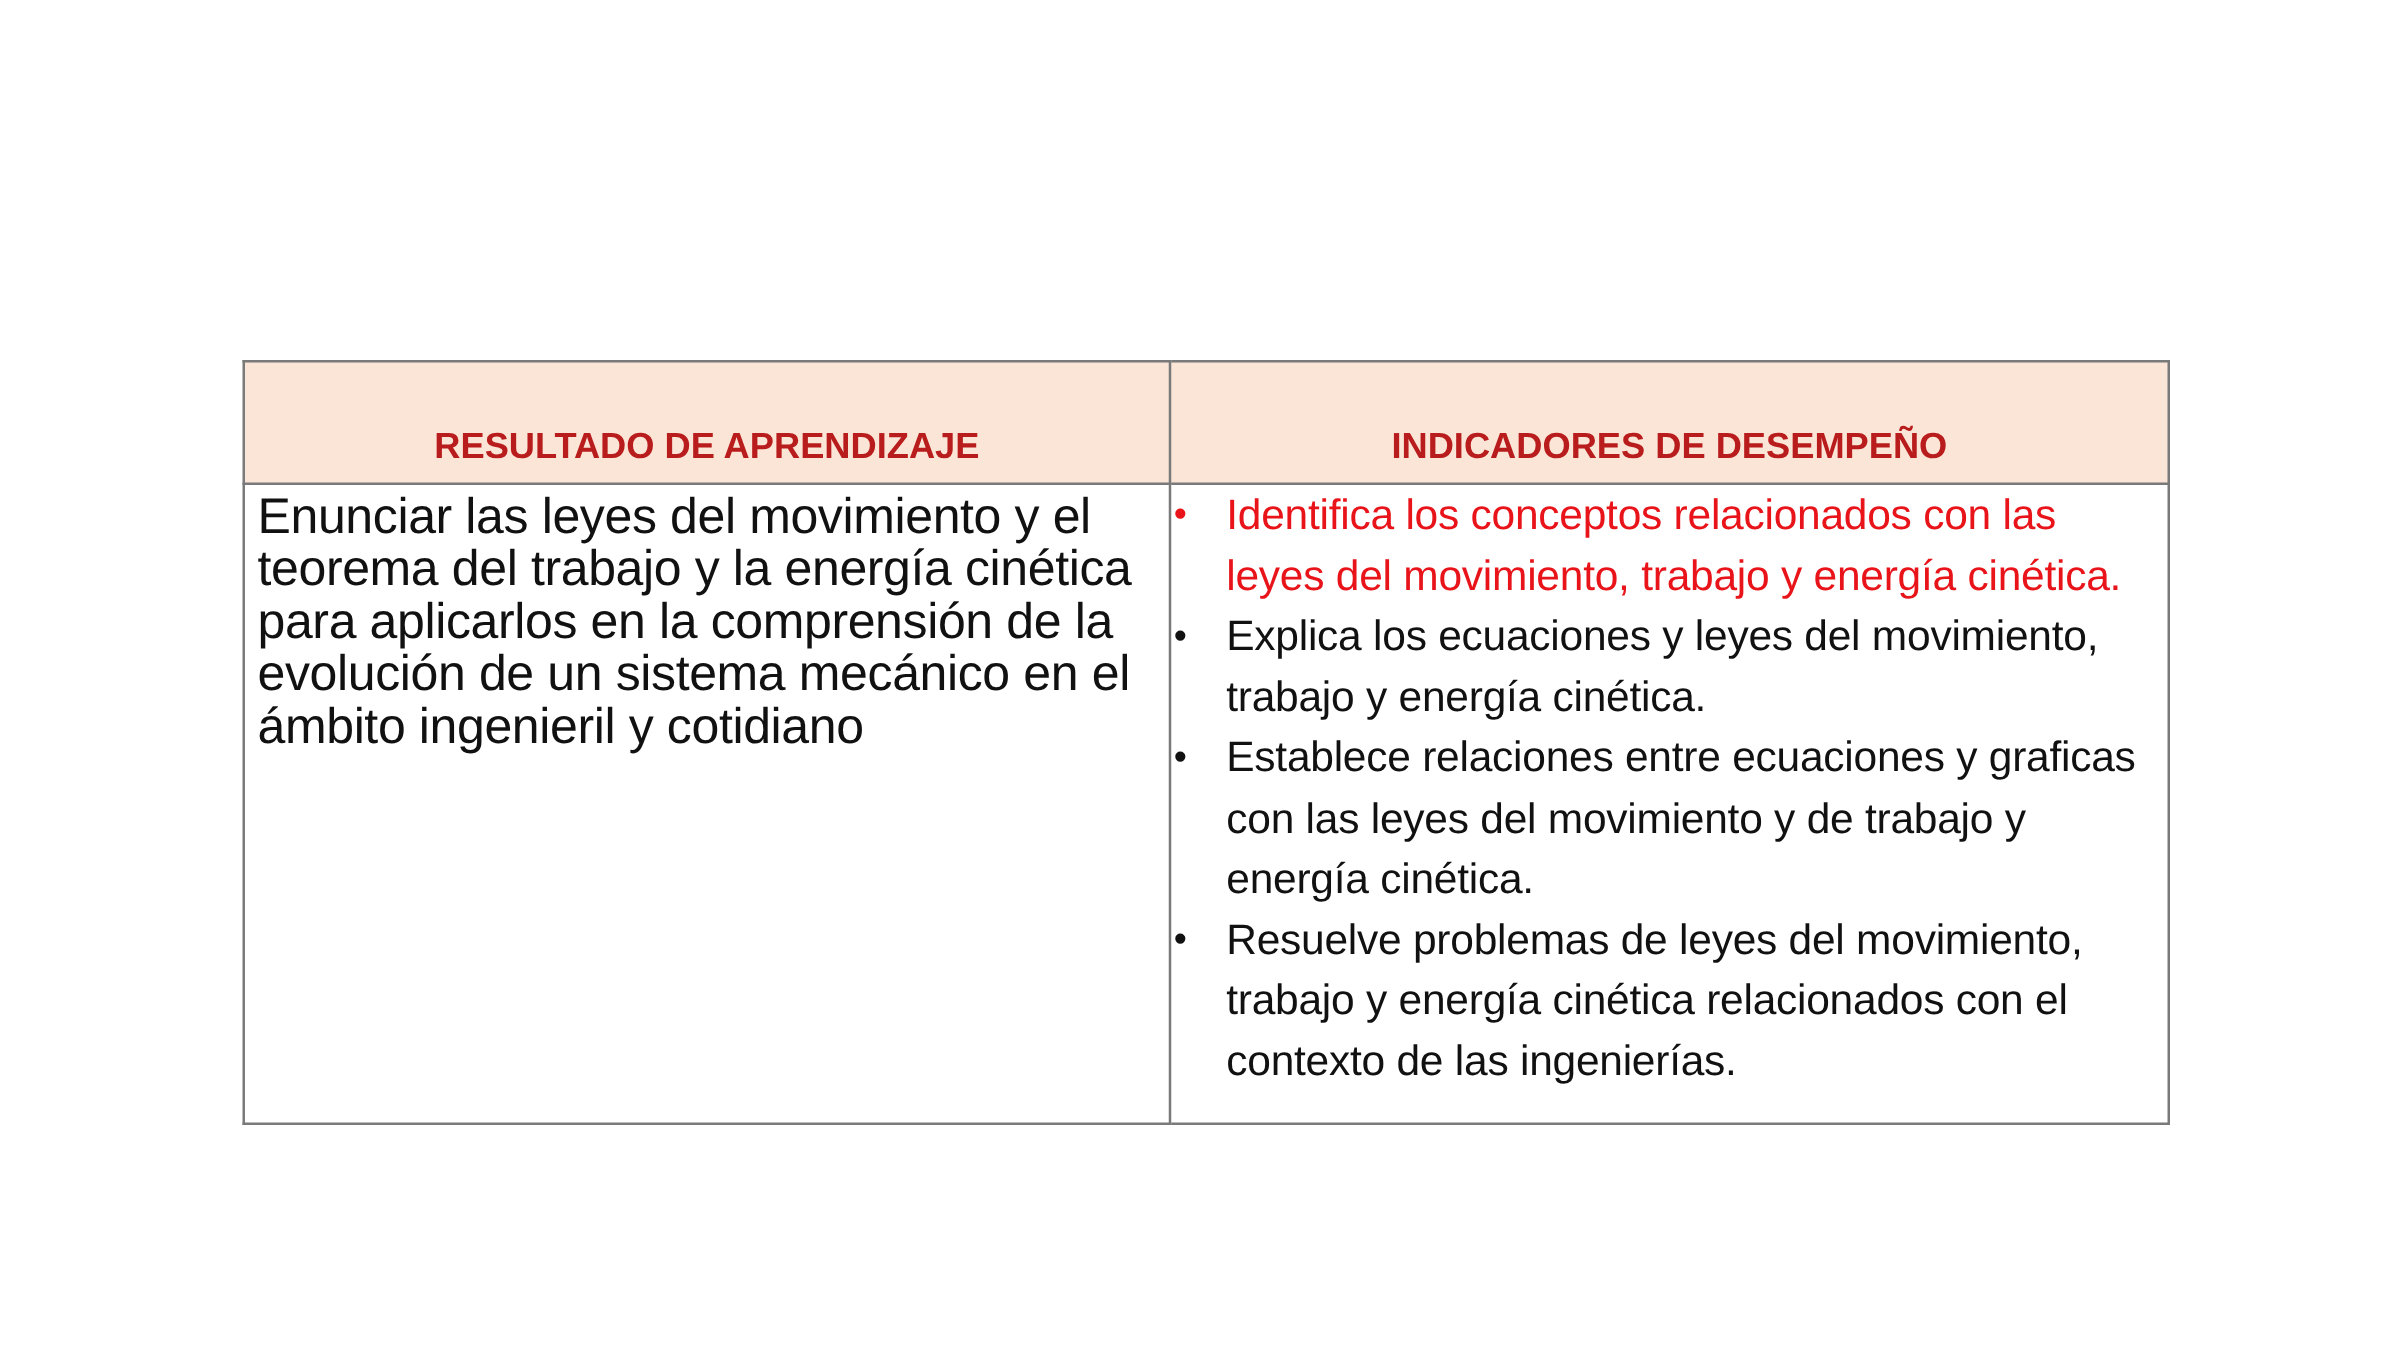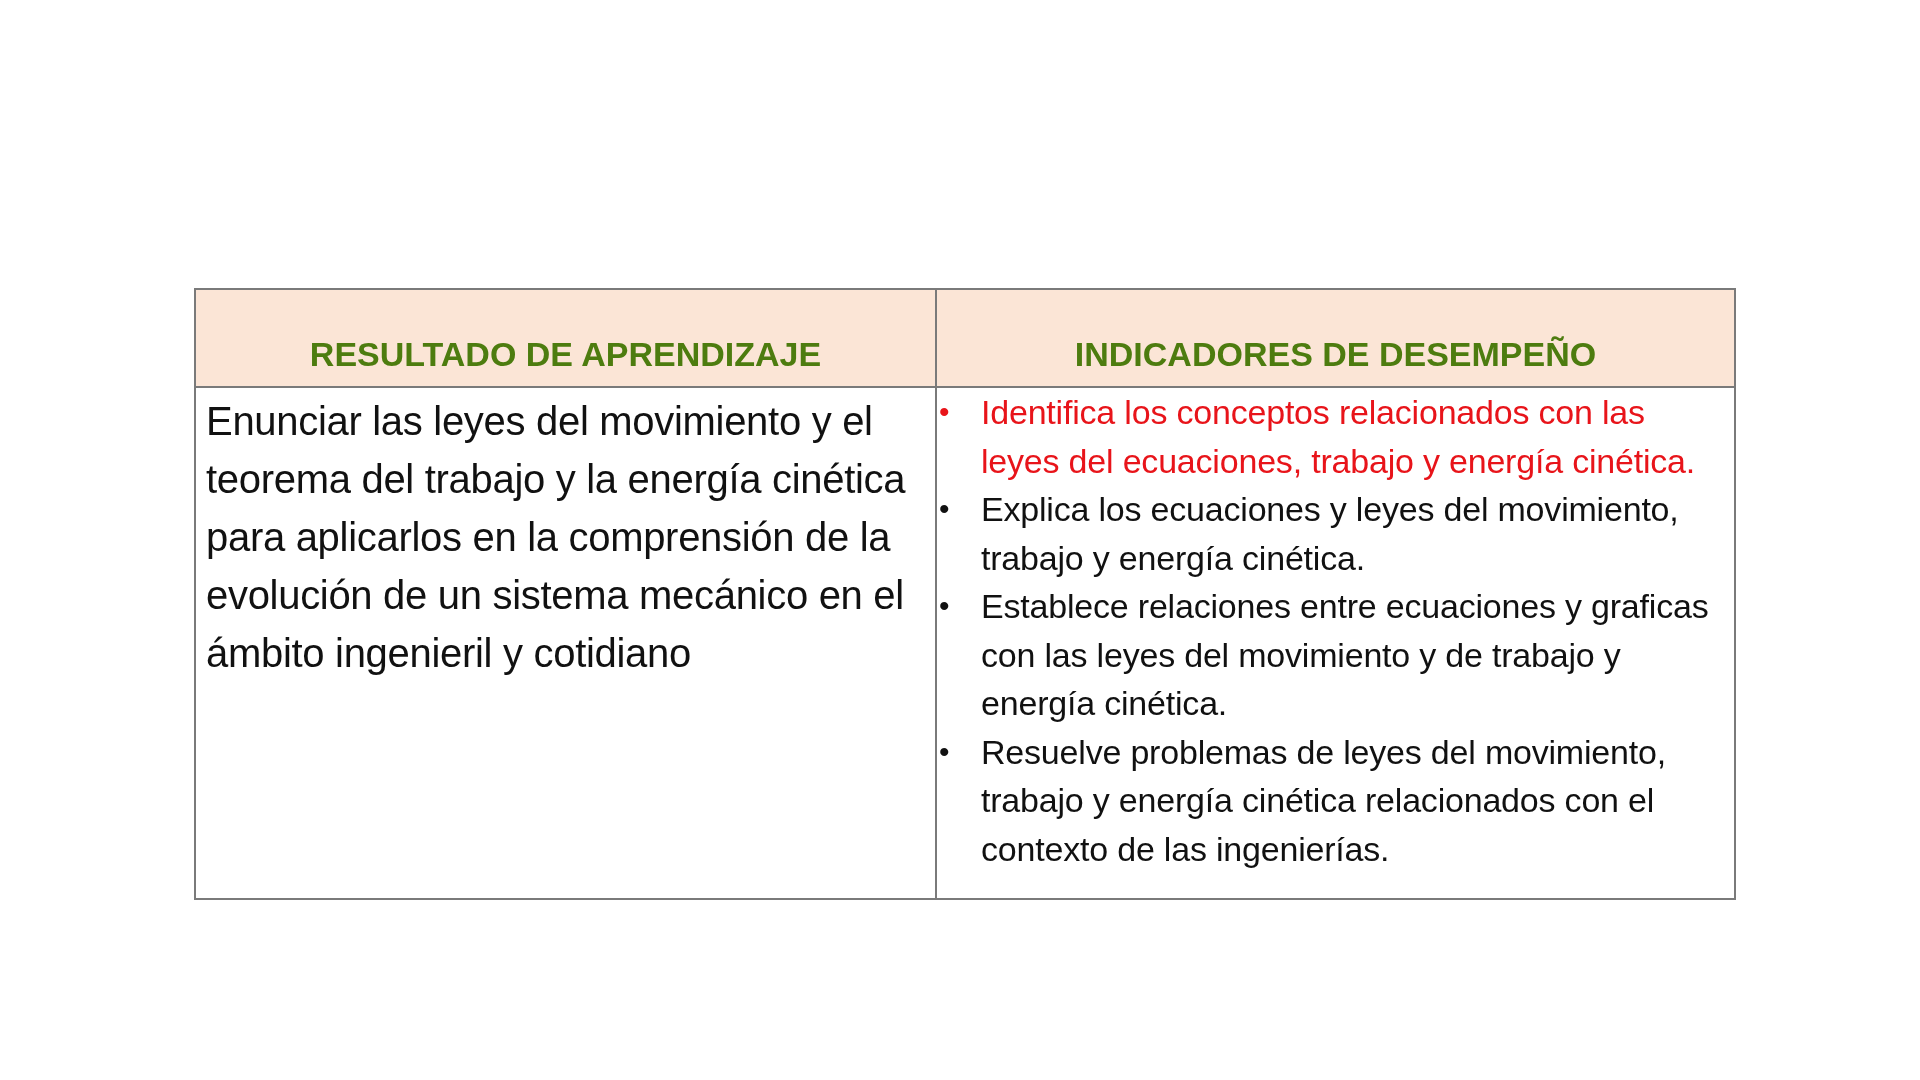--- a/index.html
+++ b/index.html
@@ -8,26 +8,26 @@
     font-family: "Liberation Sans", "DejaVu Sans", sans-serif;
   }
   .slide-table {
     position: absolute; left: 194px; top: 288px; width: 1542px; height: 612px;
     border-collapse: collapse; table-layout: fixed;
   }
   .slide-table td, .slide-table th {
     border: 2px solid #7a7a7a; padding: 0; vertical-align: top;
   }
   .slide-table th {
-    background: #fbe5d6; height: 84px; font-weight: bold; font-size: 34px; color: #4d7c0f;
+    background: #fbe5d6; height: 84px; font-weight: bold; font-size: 29px; color: #b91c1c;
     vertical-align: bottom; padding-bottom: 12px; text-align: center;
   }
   .col-left { width: 741px; }
   .left-text {
-    font-size: 40px; line-height: 58px; color: #111; padding: 4px 10px 0 10px;
+    font-size: 40px; line-height: 42px; color: #111; padding: 4px 10px 0 10px;
     letter-spacing: -0.3px;
   }
   ul.indicators { list-style: none; margin: 0; padding: 0 8px 0 0; }
   ul.indicators li {
     position: relative; padding-left: 44px; font-size: 34px; line-height: 48.5px; color: #111;
     letter-spacing: -0.2px;
   }
   ul.indicators li .bullet {
     position: absolute; left: 2px; top: 0; font-size: 30px;
   }
@@ -49,21 +49,21 @@
   </thead>
   <tbody>
     <tr>
       <td>
         <div class="left-text">Enunciar las leyes del movimiento y el teorema del trabajo y la energía cinética para aplicarlos en la comprensión de la evolución de un sistema mecánico en el ámbito ingenieril y cotidiano</div>
       </td>
       <td>
         <ul class="indicators">
           <li class="highlight">
             <span class="bullet">•</span>
-            <span>Identifica los conceptos relacionados con las leyes del ecuaciones, trabajo y energía cinética.</span>
+            <span>Identifica los conceptos relacionados con las leyes del movimiento, trabajo y energía cinética.</span>
           </li>
           <li>
             <span class="bullet">•</span>
             <span>Explica los ecuaciones y leyes del movimiento, trabajo y energía cinética.</span>
           </li>
           <li>
             <span class="bullet">•</span>
             <span>Establece relaciones entre ecuaciones y graficas con las leyes del movimiento y de trabajo y energía cinética.</span>
           </li>
           <li>

